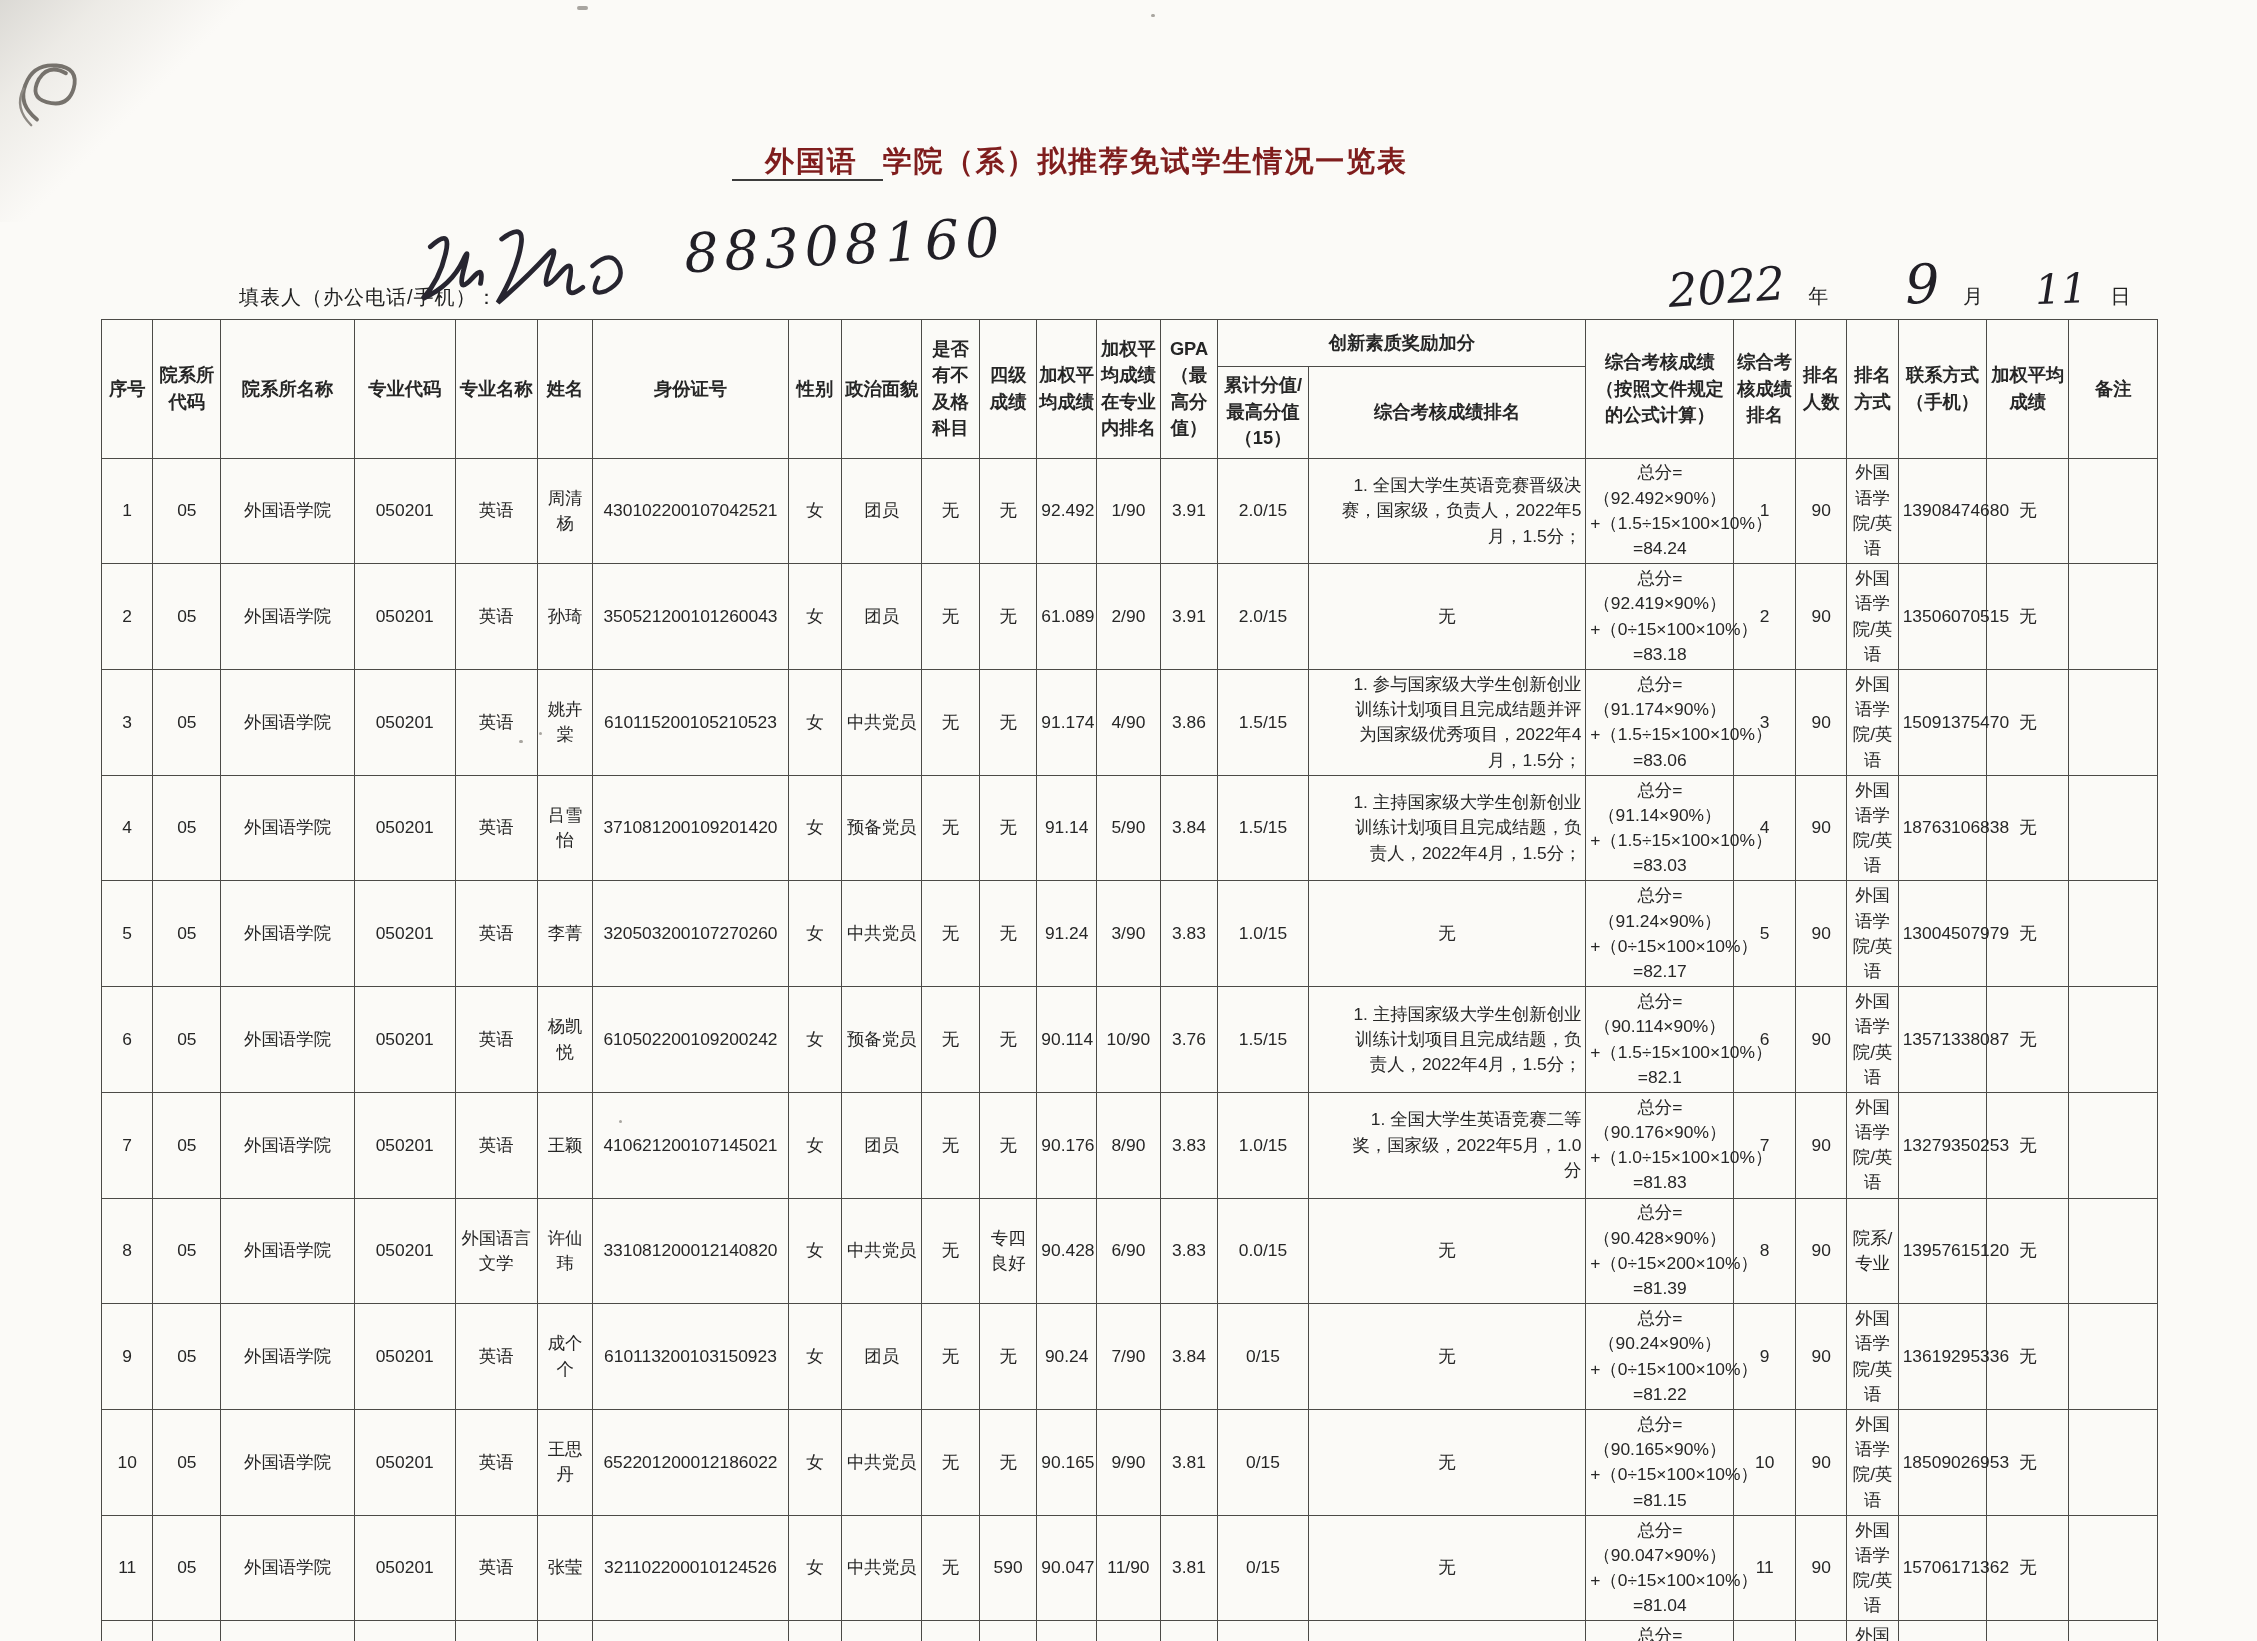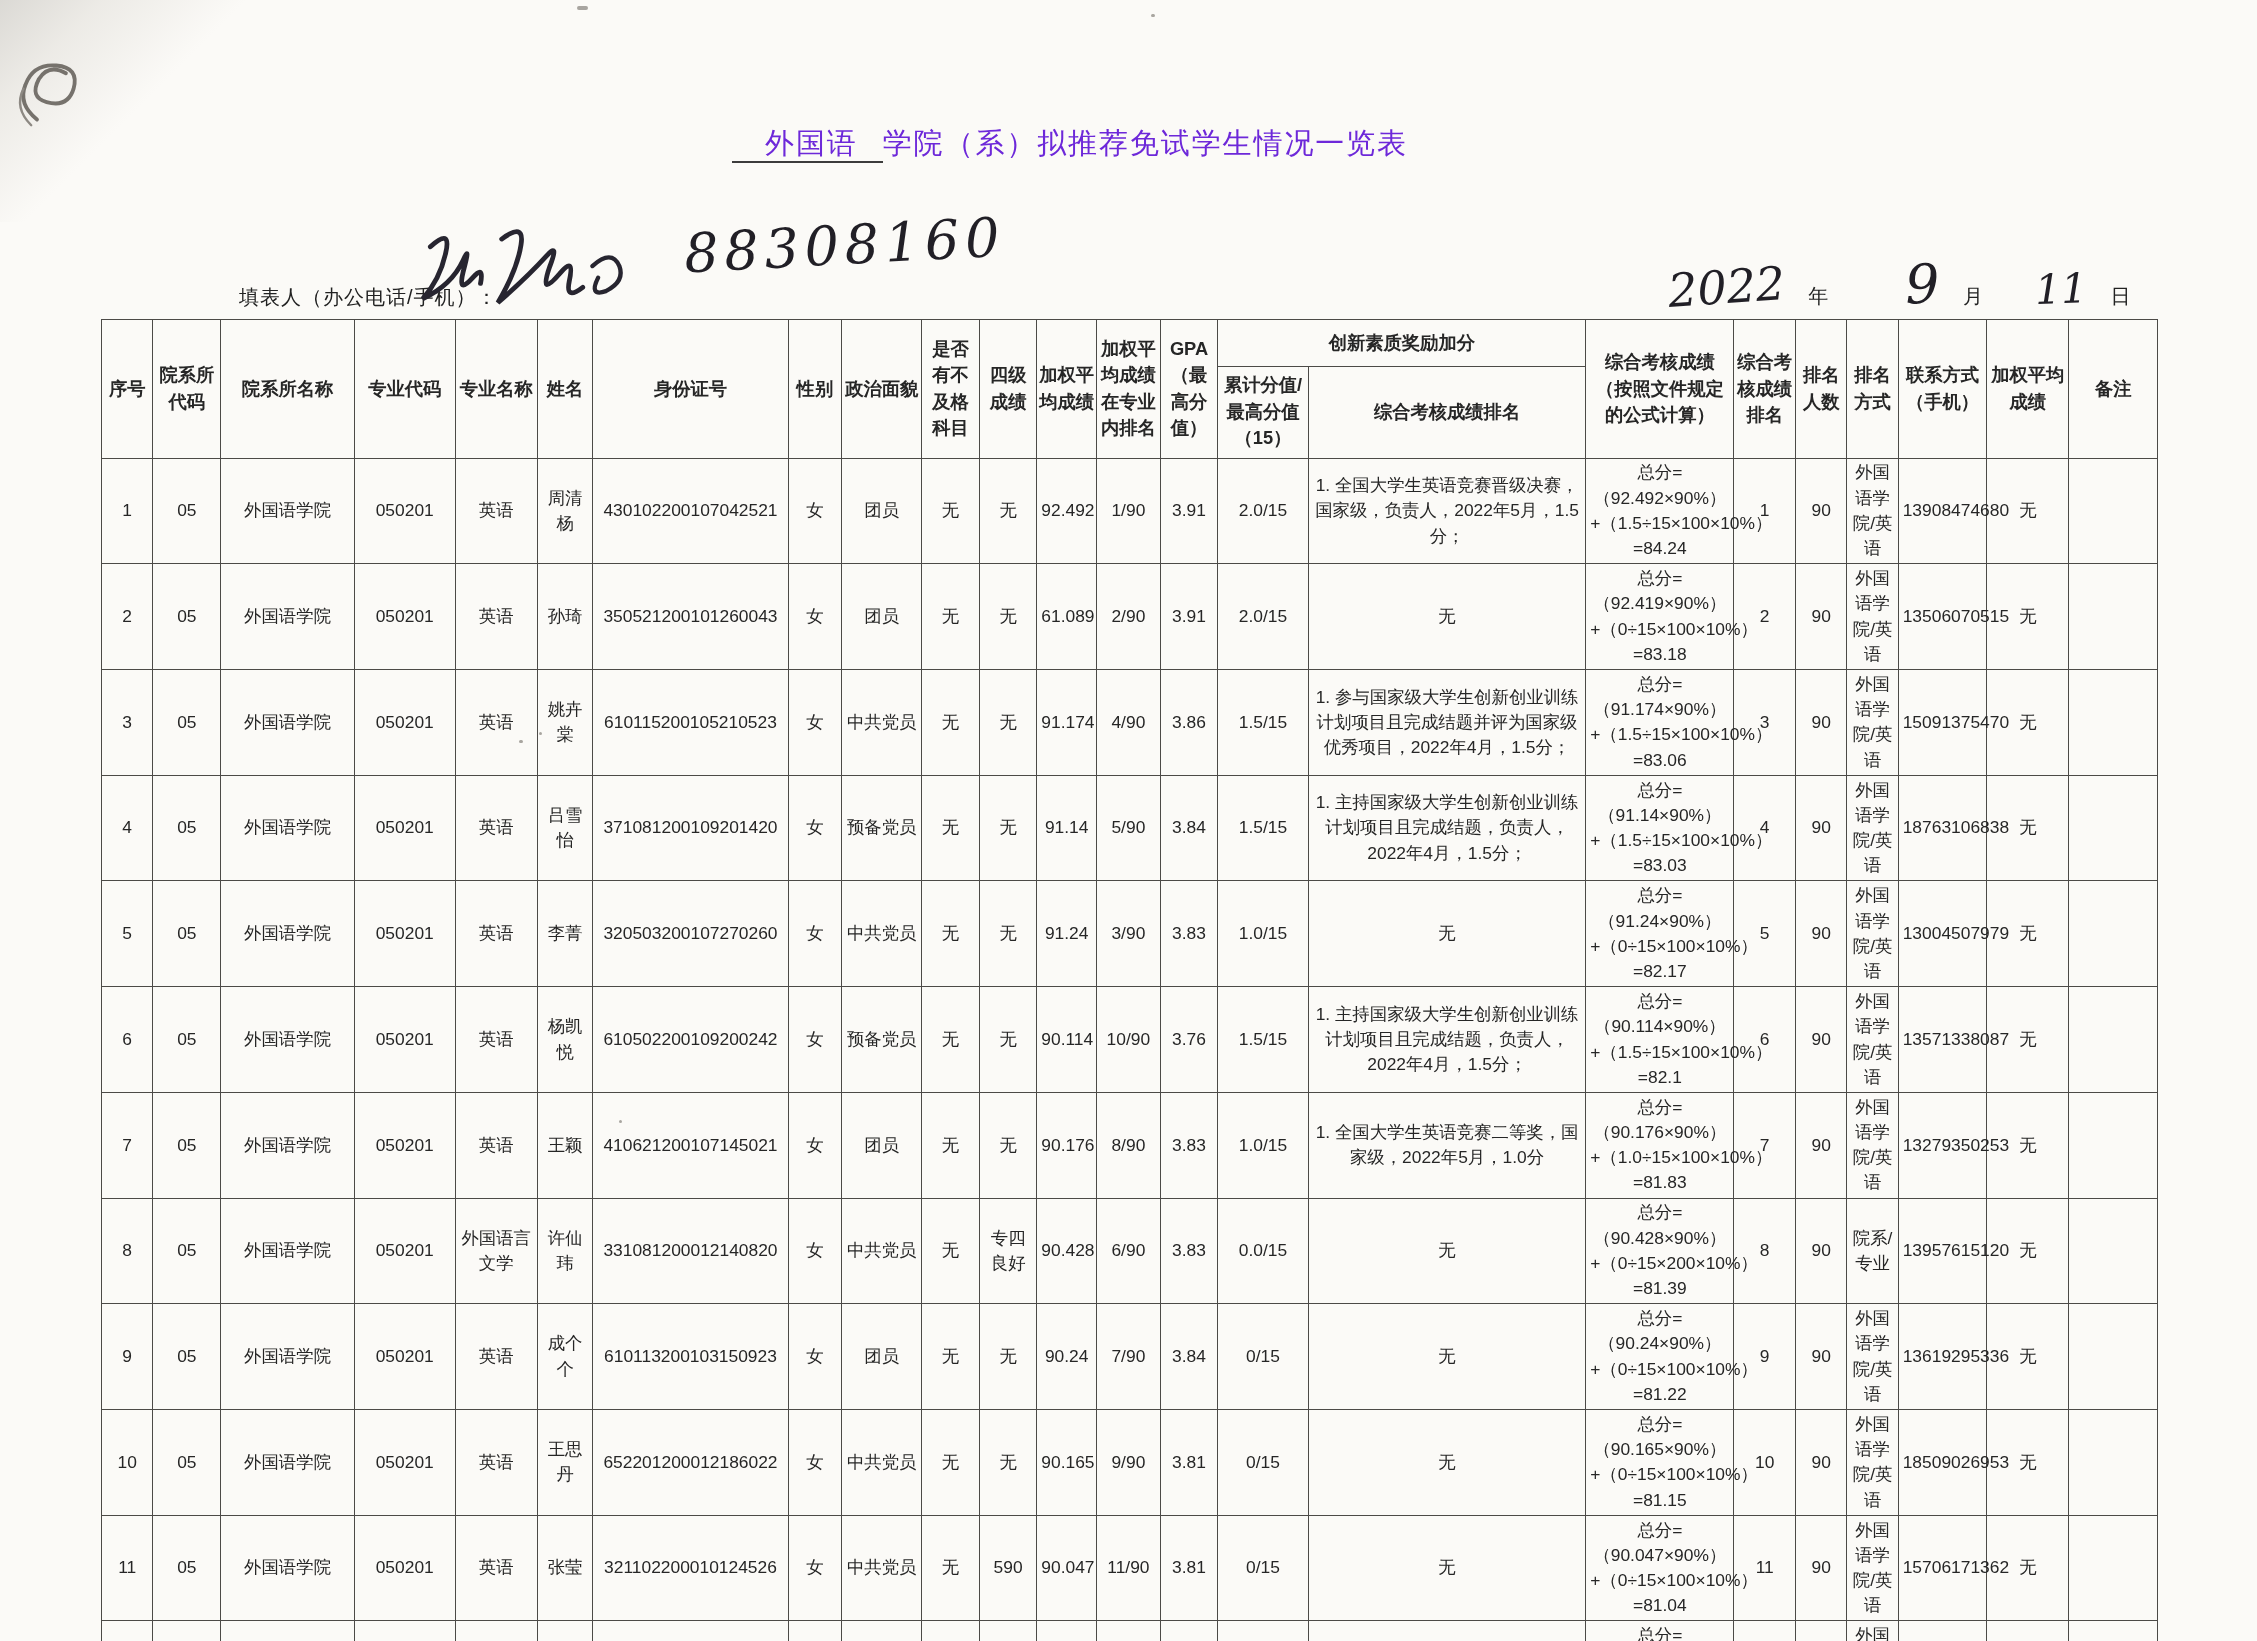--- a/index.html
+++ b/index.html
@@ -13,22 +13,22 @@
   .corner-fold{
     position:absolute;top:0;left:0;width:251px;height:222px;
     background:linear-gradient(135deg,#d3d1cc 0%,#e9e7e2 22%,rgba(251,250,247,0) 52%);
     opacity:.8;pointer-events:none;
   }
   .staple{position:absolute;top:44px;left:9.7px;}
   .speck{position:absolute;background:#93908a;border-radius:1.9px;opacity:.8;}
 
   
   .title{
-    position:absolute;top:124px;left:732px;
-    font-size:29px;font-weight:normal;letter-spacing:1.9px;color:#6d28d9;
+    position:absolute;top:142px;left:732px;
+    font-size:29px;font-weight:bold;letter-spacing:1.9px;color:#7f1d1d;
     white-space:nowrap;
   }
   .title .u{border-bottom:2.9px solid #3c3c3c;padding:0 25px 1.9px 33px;}
 
   
   .filler{
     position:absolute;top:284px;left:239px;
     font-size:20px;color:#222;letter-spacing:1px;
   }
   .sig-svg{position:absolute;top:210px;left:413px;}
@@ -60,21 +60,21 @@
     padding:1.9px 3.9px;line-height:1.45;
     color:#262626;
   }
   table.main th{font-size:18.3px;font-weight:bold;padding:1.9px 1.9px;}
   table.main thead tr.h1 th{height:42px;}
   table.main thead tr.h2 th{height:87px;}
   table.main tbody tr{height:83px;}
   table.main td{font-size:17.4px;}
   td.c6{word-break:break-all;font-size:18.3px;padding:0 7.7px;}
   td.c15{font-size:16.4px;padding:0 9.7px;}
-  td.c15.left{text-align:center;}
+  td.c15.left{text-align:right;padding-left:32px;}
   td.c16{font-size:16.4px;padding:0 7.7px;}
   td.c19{font-size:16.4px;margin-top:44px;}
   td.c20{font-size:17.4px;letter-spacing:0;margin-left:10px;}
 </style>
 </head>
 <body>
 
 <div>
 
   <div class="corner-fold"></div>

